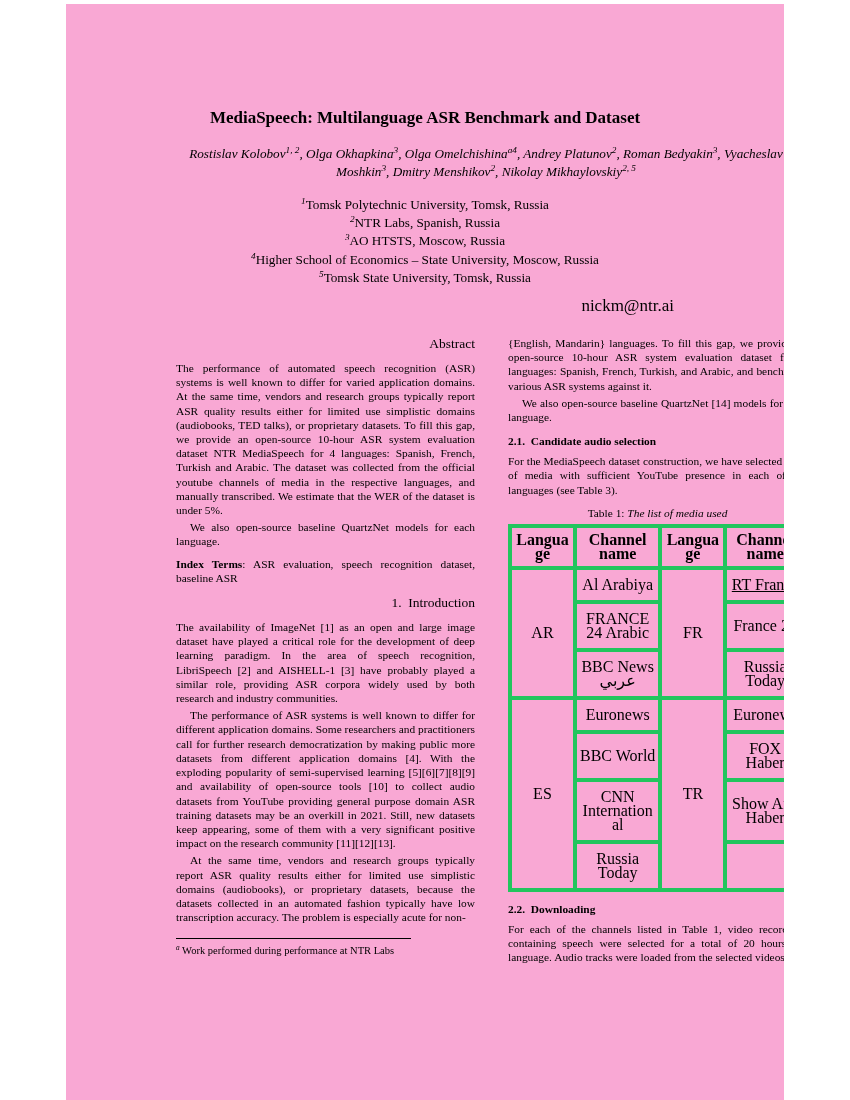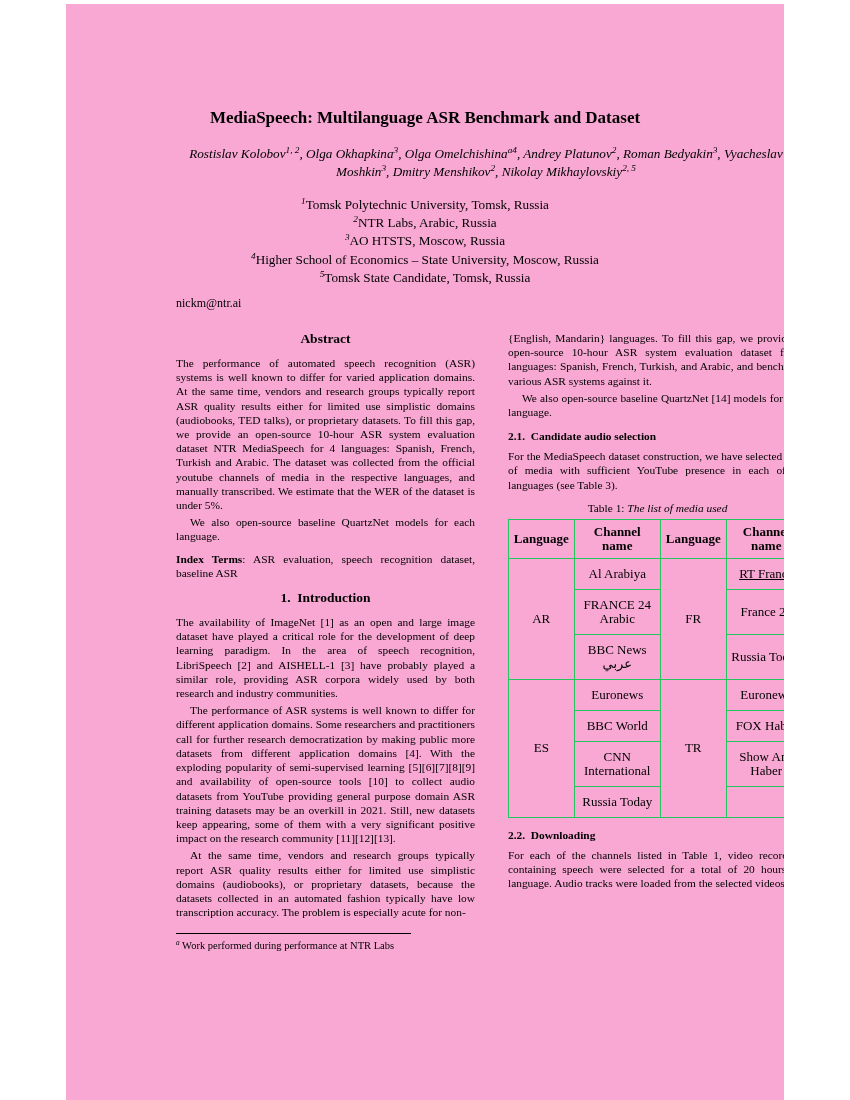--- a/index.html
+++ b/index.html
@@ -36,22 +36,22 @@
     text-align: center;
   }
   .affiliations {
     margin-top: 16px;
     text-align: center;
     font-size: 13.2px;
     line-height: 18.2px;
   }
   .email {
     margin: 9px 0 0 0;
-    text-align: left;
-    font-size: 12px;
+    text-align: right;
+    font-size: 17px;
   }
   sup {
     font-size: 70%;
     line-height: 0;
     font-style: italic;
   }
   
   .columns {
     display: flex;
     gap: 33px;
@@ -65,22 +65,22 @@
     margin: 0 0 3px 0;
     font-size: 11.4px;
     line-height: 14.2px;
     text-align: justify;
     text-indent: 14px;
   }
   .col p.noindent { text-indent: 0; }
   h2.section-heading {
     margin: 10px 0 9px 0;
     font-size: 13.5px;
-    font-weight: bold;
-    text-align: center;
+    font-weight: normal;
+    text-align: right;
   }
   h2.first { margin-top: 0; }
   h3.subsection-heading {
     margin: 11px 0 7px 0;
     font-size: 11.4px;
     font-weight: bold;
     text-align: left;
   }
   .index-terms {
     margin-top: 8px !important;
@@ -104,22 +104,22 @@
     font-size: 11.4px;
     margin: 10px 0 5px 0;
   }
   table.media-table {
     border-collapse: collapse;
     width: 100%;
     table-layout: fixed;
   }
   table.media-table th,
   table.media-table td {
-    border: 1px solid #22c55e;
-    font-size: 13px;
+    border: 4px solid #22c55e;
+    font-size: 16px;
     line-height: 14px;
     text-align: center;
     vertical-align: middle;
     padding: 8px 3px;
     word-wrap: break-word;
   }
   table.media-table th {
     font-weight: bold;
     padding: 5px 3px;
   }
@@ -134,24 +134,24 @@
 <body>
 
 <div class="page">
 
   <h1 class="paper-title">MediaSpeech: Multilanguage ASR Benchmark and Dataset</h1>
 
   <p class="authors"><span class="author"><span>Rostislav Kolobov</span><sup>1, 2</sup><span>, </span></span><span class="author"><span>Olga Okhapkina</span><sup>3</sup><span>, </span></span><span class="author"><span>Olga Omelchishina</span><sup>a4</sup><span>, </span></span><span class="author"><span>Andrey Platunov</span><sup>2</sup><span>, </span></span><span class="author"><span>Roman Bedyakin</span><sup>3</sup><span>, </span></span><span class="author"><span>Vyacheslav Moshkin</span><sup>3</sup><span>, </span></span><span class="author"><span>Dmitry Menshikov</span><sup>2</sup><span>, </span></span><span class="author"><span>Nikolay Mikhaylovskiy</span><sup>2, 5</sup><span></span></span></p>
 
   <div class="affiliations">
     <div class="affil-line"><sup>1</sup><span>Tomsk Polytechnic University, Tomsk, Russia</span></div>
-    <div class="affil-line"><sup>2</sup><span>NTR Labs, Arabic, Russia</span></div>
+    <div class="affil-line"><sup>2</sup><span>NTR Labs, Spanish, Russia</span></div>
     <div class="affil-line"><sup>3</sup><span>AO HTSTS, Moscow, Russia</span></div>
     <div class="affil-line"><sup>4</sup><span>Higher School of Economics – State University, Moscow, Russia</span></div>
-    <div class="affil-line"><sup>5</sup><span>Tomsk State Candidate, Tomsk, Russia</span></div>
+    <div class="affil-line"><sup>5</sup><span>Tomsk State University, Tomsk, Russia</span></div>
   </div>
 
   <p class="email">nickm@ntr.ai</p>
 
   <div class="columns">
 
     <div class="col">
       <h2 class="section-heading first">Abstract</h2>
       <p class="noindent">The performance of automated speech recognition (ASR) systems is well known to differ for varied application domains. At the same time, vendors and research groups typically report ASR quality results either for limited use simplistic domains (audiobooks, TED talks), or proprietary datasets. To fill this gap, we provide an open-source 10-hour ASR system evaluation dataset NTR MediaSpeech for 4 languages: Spanish, French, Turkish and Arabic. The dataset was collected from the official youtube channels of media in the respective languages, and manually transcribed. We estimate that the WER of the dataset is under 5%.</p>
       <p>We also open-source baseline QuartzNet models for each language.</p>

